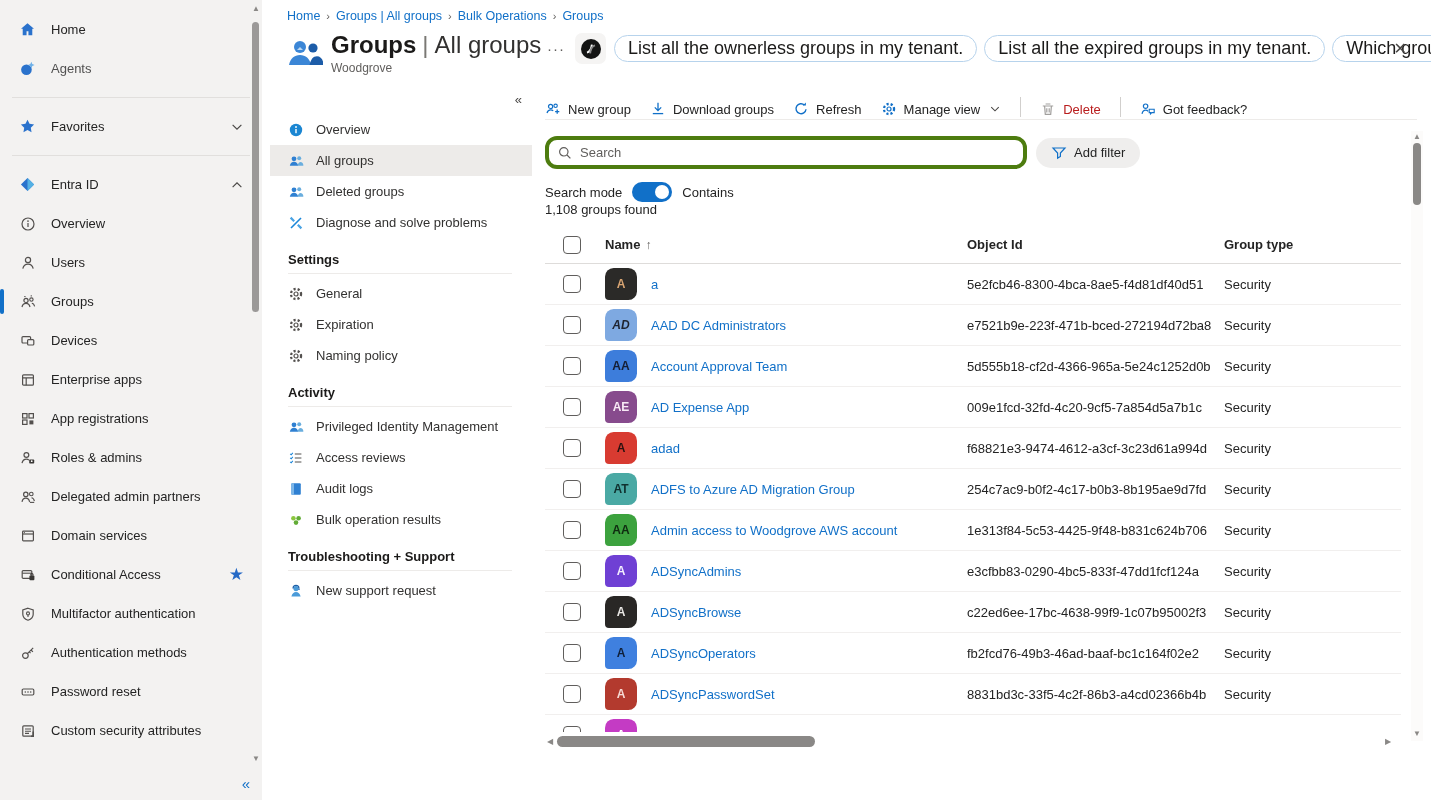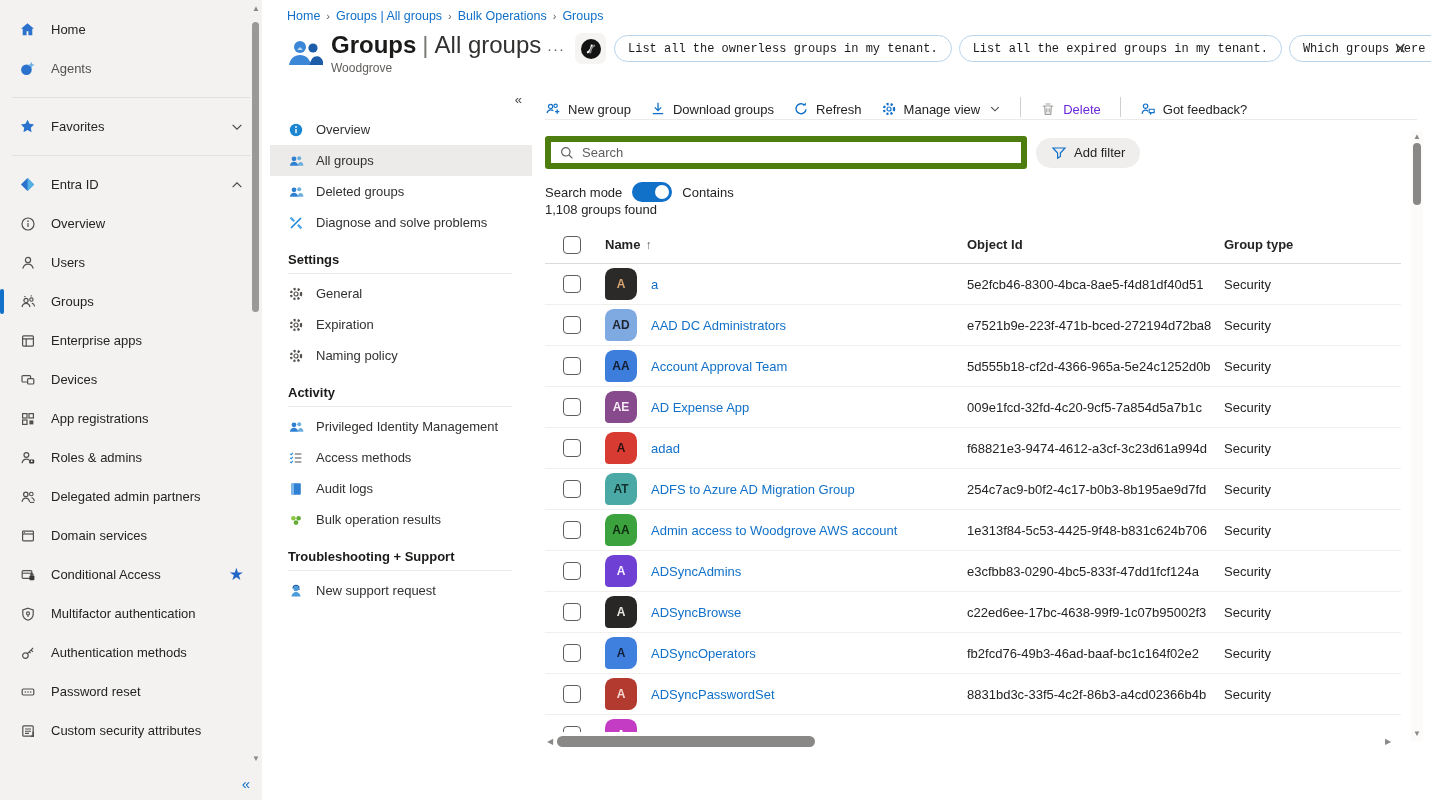--- a/index.html
+++ b/index.html
@@ -34,44 +34,44 @@
   .title-icon { width:36px; height:30px; margin:6px 8px 0 0; }
   .title-text .page-title { font-size:24px; color:#1b1a19; line-height:28px; white-space:nowrap; }
   .title-text .page-title b { font-weight:bold; }
   .title-text .page-title .sep { color:#7a7874; font-weight:normal; padding:0 6px; }
   .title-text .page-title .rest { font-weight:normal; color:#323130; }
   .subtitle { font-size:12px; color:#605e5c; margin-top:2px; }
 
   .copilot-row { position:absolute; left:283px; top:33px; display:flex; align-items:center; gap:8px; }
   .overflow-dots { color:#605e5c; font-size:15px; letter-spacing:1px; padding:0 2px; cursor:pointer; }
   .copilot-btn { width:31px; height:31px; border-radius:7px; background:#f5f4f3; display:flex; align-items:center; justify-content:center; cursor:pointer; }
-  .pill { height:27px; border:1px solid #b7d3ec; border-radius:14px; padding:0 13px; display:flex; align-items:center; font-size:12px; color:#1b1a19; background:#fff; white-space:nowrap; cursor:pointer;font-family:Liberation Mono, monospace; }
+  .pill { height:27px; border:1px solid #b7d3ec; border-radius:14px; padding:0 13px; display:flex; align-items:center; font-size:18px; color:#1b1a19; background:#fff; white-space:nowrap; cursor:pointer; }
   .close-x { position:absolute; right:24px; top:39px; font-size:16px; color:#484644; cursor:pointer; }
 
   
   .subnav { position:absolute; left:8px; top:92px; width:262px; }
   .subnav-collapse { text-align:right; padding-right:10px; color:#484644; font-size:13px; height:22px; cursor:pointer; }
   .sn-item { height:31px; display:flex; align-items:center; padding:0 10px 0 18px; cursor:pointer; }
   .sn-item.selected { background:#edebe9; }
   .sn-item .sn-icon { width:16px; height:16px; margin-right:12px; flex:0 0 16px; }
   .sn-item .sn-label { color:#323130; white-space:nowrap; }
   .sn-header { font-weight:bold; color:#1b1a19; padding:14px 0 6px 18px; }
   .sn-rule { height:1px; background:#edebe9; margin:0 20px 4px 18px; }
 
   
   .content { position:absolute; left:283px; top:88px; right:14px; }
   .toolbar { display:flex; align-items:flex-end; gap:19px; height:32px; border-bottom:1px solid #edebe9; padding-bottom:2px; }
   .tb-btn { display:flex; align-items:center; gap:7px; color:#242424; cursor:pointer; white-space:nowrap; }
   .tb-btn .tb-icon { width:16px; height:16px; display:flex; }
-  .tb-btn.disabled { color:#6d28d9; }
+  .tb-btn.disabled { color:#b91c1c; }
   .tb-sep { width:1px; height:20px; background:#d1cfcd; }
   .tb-chev { margin-left:2px; display:flex; }
 
   .search-row { display:flex; align-items:center; margin-top:16px; }
-  .search-box { width:482px; height:33px; border:6px solid #4d7c0f; border-radius:3px; display:flex; align-items:center; padding:0 8px; gap:7px; background:#fff; }
+  .search-box { width:482px; height:33px; border:4px solid #4d7c0f; border-radius:12px; display:flex; align-items:center; padding:0 8px; gap:7px; background:#fff; }
   .search-box input { border:none; outline:none; flex:1; font-size:13px; font-family:"Liberation Sans",sans-serif; color:#242424; }
   .search-box input::placeholder { color:#605e5c; }
   .add-filter { margin-left:9px; height:30px; border-radius:15px; background:#efeeed; display:flex; align-items:center; gap:7px; padding:0 15px; cursor:pointer; color:#242424; }
 
   .mode-row { display:flex; align-items:center; gap:10px; margin-top:13px; }
   .mode-label { color:#242424; }
   .toggle { width:40px; height:20px; border-radius:10px; background:#1170c8; position:relative; cursor:pointer; }
   .toggle .knob { position:absolute; right:3px; top:3px; width:14px; height:14px; border-radius:50%; background:#fff; }
 
   .count-row { color:#242424; }
@@ -177,34 +177,34 @@
             <circle cx="11.4" cy="5.6" r="1.7" stroke="#53504e" stroke-width="1.1"></circle>
             <path d="M11.8 9.2c1.4.2 2.4 1.3 2.8 3.2" stroke="#53504e" stroke-width="1.1"></path>
             <path d="M4.2 2.6h1.4M10.6 1.9h1.4" stroke="#53504e" stroke-width="1"></path>
           </svg>
         </span>
         <span class="nav-label">Groups</span>
       </div>
       <div class="nav-item">
         <span class="nav-icon">
           <svg width="16" height="16" viewBox="0 0 16 16" fill="none">
+            <rect x="2" y="3.6" width="8.6" height="6.4" rx="1" stroke="#53504e" stroke-width="1.2"></rect>
+            <rect x="7.6" y="6.6" width="6.2" height="5.4" rx="1" fill="#f3f2f1" stroke="#53504e" stroke-width="1.2"></rect>
+          </svg>
+        </span>
+        <span class="nav-label">Devices</span>
+      </div>
+      <div class="nav-item">
+        <span class="nav-icon">
+          <svg width="16" height="16" viewBox="0 0 16 16" fill="none">
             <rect x="2.6" y="2.8" width="10.8" height="10.4" rx="1" stroke="#53504e" stroke-width="1.2"></rect>
             <path d="M2.6 5.8h10.8M6.2 5.8v7.4" stroke="#53504e" stroke-width="1.2"></path>
           </svg>
         </span>
         <span class="nav-label">Enterprise apps</span>
-      </div>
-      <div class="nav-item">
-        <span class="nav-icon">
-          <svg width="16" height="16" viewBox="0 0 16 16" fill="none">
-            <rect x="2" y="3.6" width="8.6" height="6.4" rx="1" stroke="#53504e" stroke-width="1.2"></rect>
-            <rect x="7.6" y="6.6" width="6.2" height="5.4" rx="1" fill="#f3f2f1" stroke="#53504e" stroke-width="1.2"></rect>
-          </svg>
-        </span>
-        <span class="nav-label">Devices</span>
       </div>
       <div class="nav-item">
         <span class="nav-icon">
           <svg width="16" height="16" viewBox="0 0 16 16" fill="none">
             <rect x="2.6" y="2.6" width="4.4" height="4.4" stroke="#53504e" stroke-width="1.2"></rect>
             <rect x="9" y="2.6" width="4.4" height="4.4" stroke="#53504e" stroke-width="1.2"></rect>
             <rect x="2.6" y="9" width="4.4" height="4.4" stroke="#53504e" stroke-width="1.2"></rect>
             <rect x="9.4" y="9.4" width="4" height="4" fill="#53504e"></rect>
           </svg>
         </span>
@@ -437,21 +437,21 @@
           </span>
           <span class="sn-label">Privileged Identity Management</span>
         </div>
         <div class="sn-item">
           <span class="sn-icon">
             <svg width="16" height="16" viewBox="0 0 16 16" fill="none">
               <path d="M2.2 3.8l1 1 1.6-2M2.2 7.8l1 1 1.6-2M2.2 11.8l1 1 1.6-2" stroke="#1a86d9" stroke-width="1.1"></path>
               <path d="M6.8 4h6.6M6.8 8h6.6M6.8 12h6.6" stroke="#53504e" stroke-width="1.1"></path>
             </svg>
           </span>
-          <span class="sn-label">Access methods</span>
+          <span class="sn-label">Access reviews</span>
         </div>
         <div class="sn-item">
           <span class="sn-icon">
             <svg width="16" height="16" viewBox="0 0 16 16" fill="none">
               <rect x="3.4" y="2.2" width="9.4" height="11.6" rx="1" fill="#2f80d2"></rect>
               <rect x="3.4" y="2.2" width="2.6" height="11.6" fill="#7db6e8"></rect>
             </svg>
           </span>
           <span class="sn-label">Audit logs</span>
         </div>
@@ -593,21 +593,21 @@
               <span>
                 <span class="avatar" style="background: rgb(43, 42, 40); color: rgb(216, 164, 114);">A</span>
               </span>
               <span class="name-link">a</span>
               <span class="cell">5e2fcb46-8300-4bca-8ae5-f4d81df40d51</span>
               <span class="cell">Security</span>
             </div>
             <div class="trow">
               <span class="checkbox"></span>
               <span>
-                <span class="avatar" style="background: rgb(126, 169, 225); color: rgb(31, 36, 48);">AD</span>
+                <span class="avatar" style="background: rgb(126, 169, 225); color: rgb(31, 36, 48); font-style: italic;">AD</span>
               </span>
               <span class="name-link">AAD DC Administrators</span>
               <span class="cell">e7521b9e-223f-471b-bced-272194d72ba8</span>
               <span class="cell">Security</span>
             </div>
             <div class="trow">
               <span class="checkbox"></span>
               <span>
                 <span class="avatar" style="background: rgb(61, 125, 219); color: rgb(20, 30, 51);">AA</span>
               </span>

